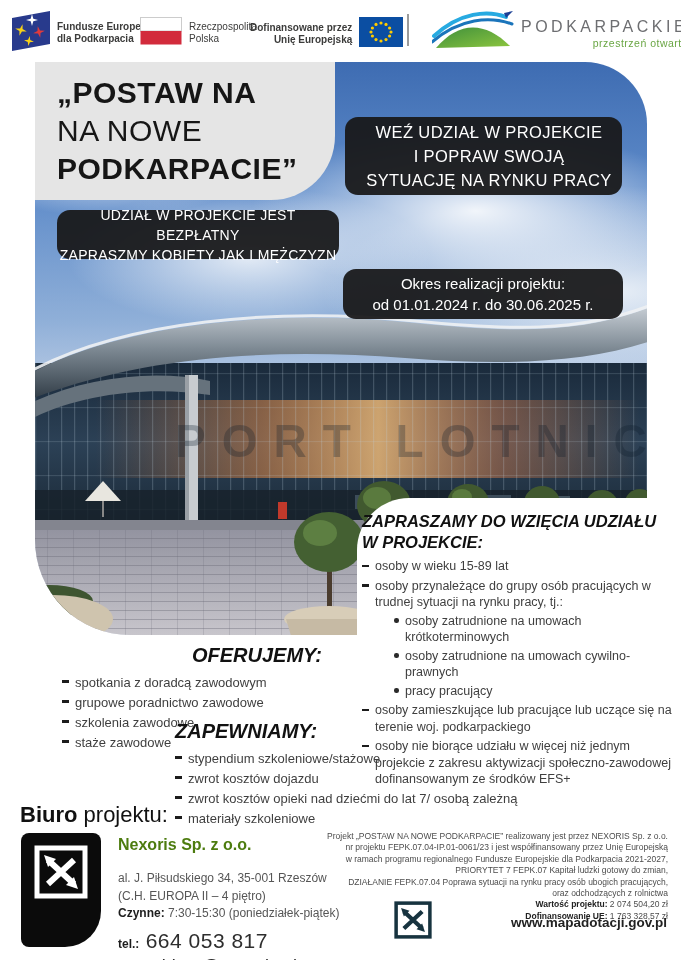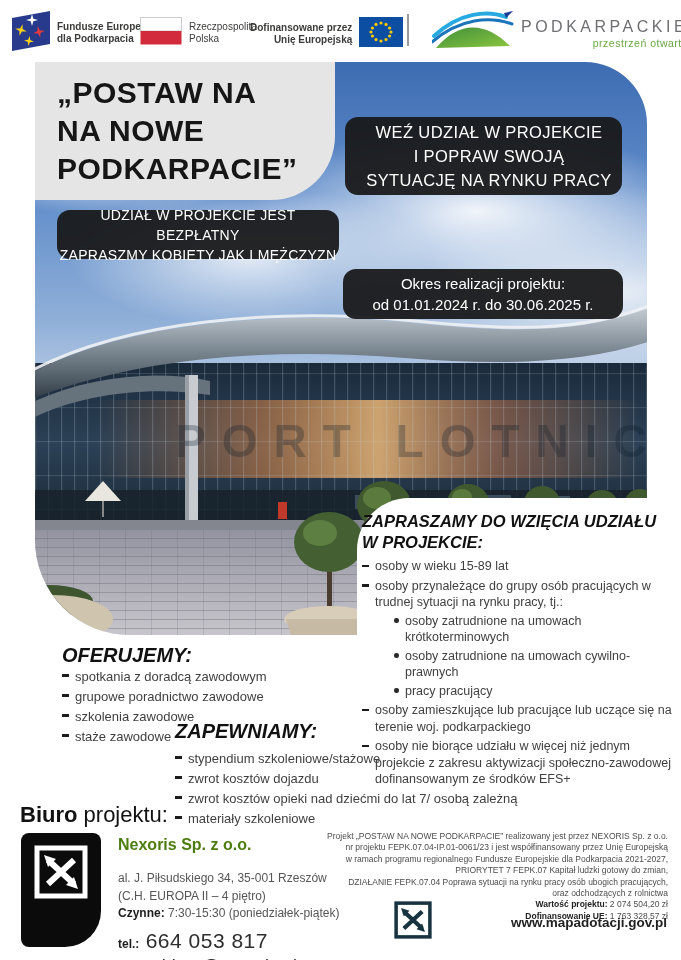--- a/index.html
+++ b/index.html
@@ -32,21 +32,21 @@
              linear-gradient(180deg, #3e6cb2 0%, #5e8bc9 22%, #8fafd8 45%, #c9d6e9 62%, #d9dde6 100%); }
   .scene { position:absolute; left:0; bottom:0; width:612px; height:330px; display:block; }
   .glass-sign { position:absolute; left:140px; top:352px; font-size:46px; font-weight:700;
                 letter-spacing:16px; color:#0b1a28; opacity:.28; white-space:nowrap; z-index:2; }
 
   
   .title-card { position:absolute; left:35px; top:62px; width:300px; height:138px; background:#e5e5e5;
                 border-radius:0 0 64px 0; z-index:3; padding:12px 0 0 22px; }
   .title-line { font-size:30px; line-height:38px; color:#161616; letter-spacing:0.5px; }
   .t-bold { font-weight:700; }
-  .t-light { font-weight:700; }
+  .t-light { font-weight:400; }
 
   
   .banner { position:absolute; background:rgba(24,24,26,0.94); color:#fff; border-radius:13px;
             text-align:center; z-index:4; display:flex; flex-direction:column; justify-content:center; }
   .banner-join { left:345px; top:117px; width:277px; height:78px; font-size:16.5px; line-height:24px; letter-spacing:0.4px;padding-left:11px; }
   .banner-free { left:57px; top:210px; width:282px; height:49px; font-size:14px; line-height:20px; letter-spacing:0.3px; }
   .banner-period { left:343px; top:269px; width:280px; height:50px; font-size:15px; line-height:21px; }
 
   
   .content-panel { position:absolute; left:357px; top:498px; width:292px; height:139px; background:#fff;
@@ -60,21 +60,21 @@
   .sublist { list-style:none; margin:2px 0 2px 18px; }
   .sublist > li { position:relative; padding-left:12px; color:#3f3f3f; }
   .sublist > li::before { content:""; position:absolute; left:1px; top:0.45em; width:4.5px; height:4.5px; border-radius:50%; background:#2a2a2a; }
 
   .invite { position:absolute; left:362px; top:511px; width:310px; z-index:5; }
   .invite .sec-heading { font-size:16.5px; line-height:21px; margin-bottom:5px; }
   .invite .blist > li { font-size:12.5px; line-height:16.5px; margin-bottom:3px; }
   .invite .sublist > li { font-size:12.5px; line-height:16.5px; margin-bottom:2px; }
 
   .offer { position:absolute; left:62px; top:644px; width:260px; z-index:5; }
-  .offer .sec-heading { font-size:20px; margin-bottom:0; }
+  .offer .sec-heading { font-size:20px; margin-bottom:6px;text-align:right; }
   .offer .blist > li { font-size:13px; line-height:19px; margin-bottom:1px; }
 
   .provide { position:absolute; left:175px; top:720px; width:345px; z-index:5; }
   .provide .sec-heading { font-size:20px; margin-bottom:6px; }
   .provide .blist > li { font-size:13px; line-height:19px; margin-bottom:1px; }
 
   
   .office-heading { position:absolute; left:20px; top:802px; font-size:22px; color:#111; z-index:5; }
   .office-heading .h-bold { font-weight:700; }
   .nexoris-black { position:absolute; left:21px; top:833px; width:80px; height:114px; background:#0b0b0b;

